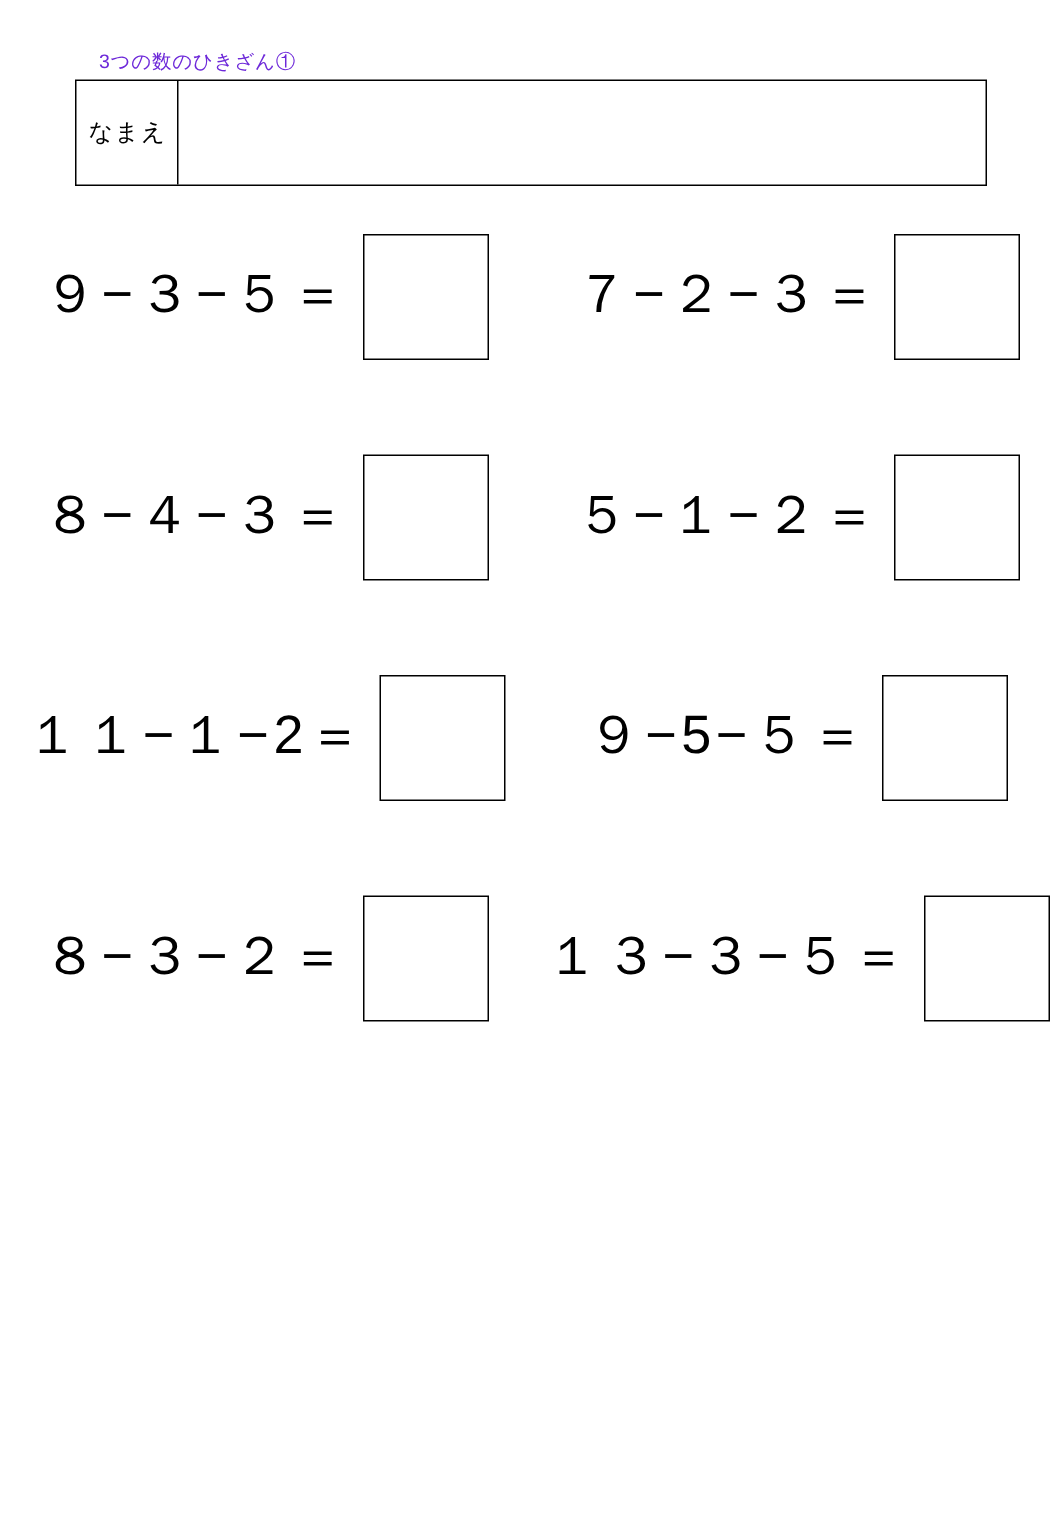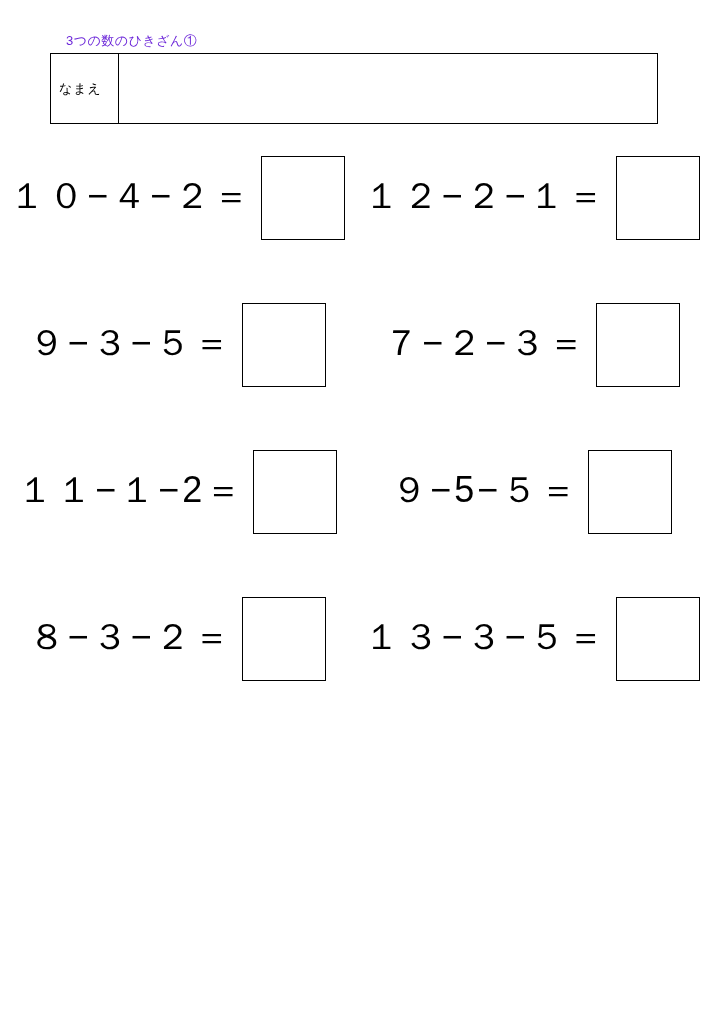--- a/index.html
+++ b/index.html
@@ -46,21 +46,21 @@
   .name-label-cell {
     width: 68px;
     border-right: 1.5px solid #000;
     box-sizing: border-box;
     display: flex;
     align-items: center;
     justify-content: flex-start;
     padding-left: 8px;
   }
   .name-label-cell span {
-    font-size: 13px;
+    font-size: 16px;
     letter-spacing: 1px;
   }
   .name-write-cell {
     flex: 1;
   }
 
   .problems {
     position: absolute;
     left: 0;
     top: 124px;
@@ -113,51 +113,51 @@
 
   <div class="name-box">
     <div class="name-label-cell">
       <span>なまえ</span>
     </div>
     <div class="name-write-cell"></div>
   </div>
 
   <div class="problems">
 
-    <div class="row">
-      <div class="cell col-left">
-        <div class="inner">
-          <div class="expr">１０−４−２＝</div>
-          <div class="answer-box"></div>
-        </div>
-      </div>
-      <div class="cell col-right">
-        <div class="inner">
-          <div class="expr">１２−２−１＝</div>
-          <div class="answer-box"></div>
-        </div>
-      </div>
-    </div>
 
     <div class="row">
       <div class="cell col-left">
         <div class="inner">
           <div class="expr">９−３−５＝</div>
           <div class="answer-box"></div>
         </div>
       </div>
       <div class="cell col-right">
         <div class="inner">
           <div class="expr">７−２−３＝</div>
           <div class="answer-box"></div>
         </div>
       </div>
     </div>
 
 
+    <div class="row">
+      <div class="cell col-left">
+        <div class="inner">
+          <div class="expr">８−４−３＝</div>
+          <div class="answer-box"></div>
+        </div>
+      </div>
+      <div class="cell col-right">
+        <div class="inner">
+          <div class="expr">５−１−２＝</div>
+          <div class="answer-box"></div>
+        </div>
+      </div>
+    </div>
 
     <div class="row">
       <div class="cell col-left">
         <div class="inner">
           <div class="expr">１１−１−2＝</div>
           <div class="answer-box"></div>
         </div>
       </div>
       <div class="cell col-right">
         <div class="inner">

